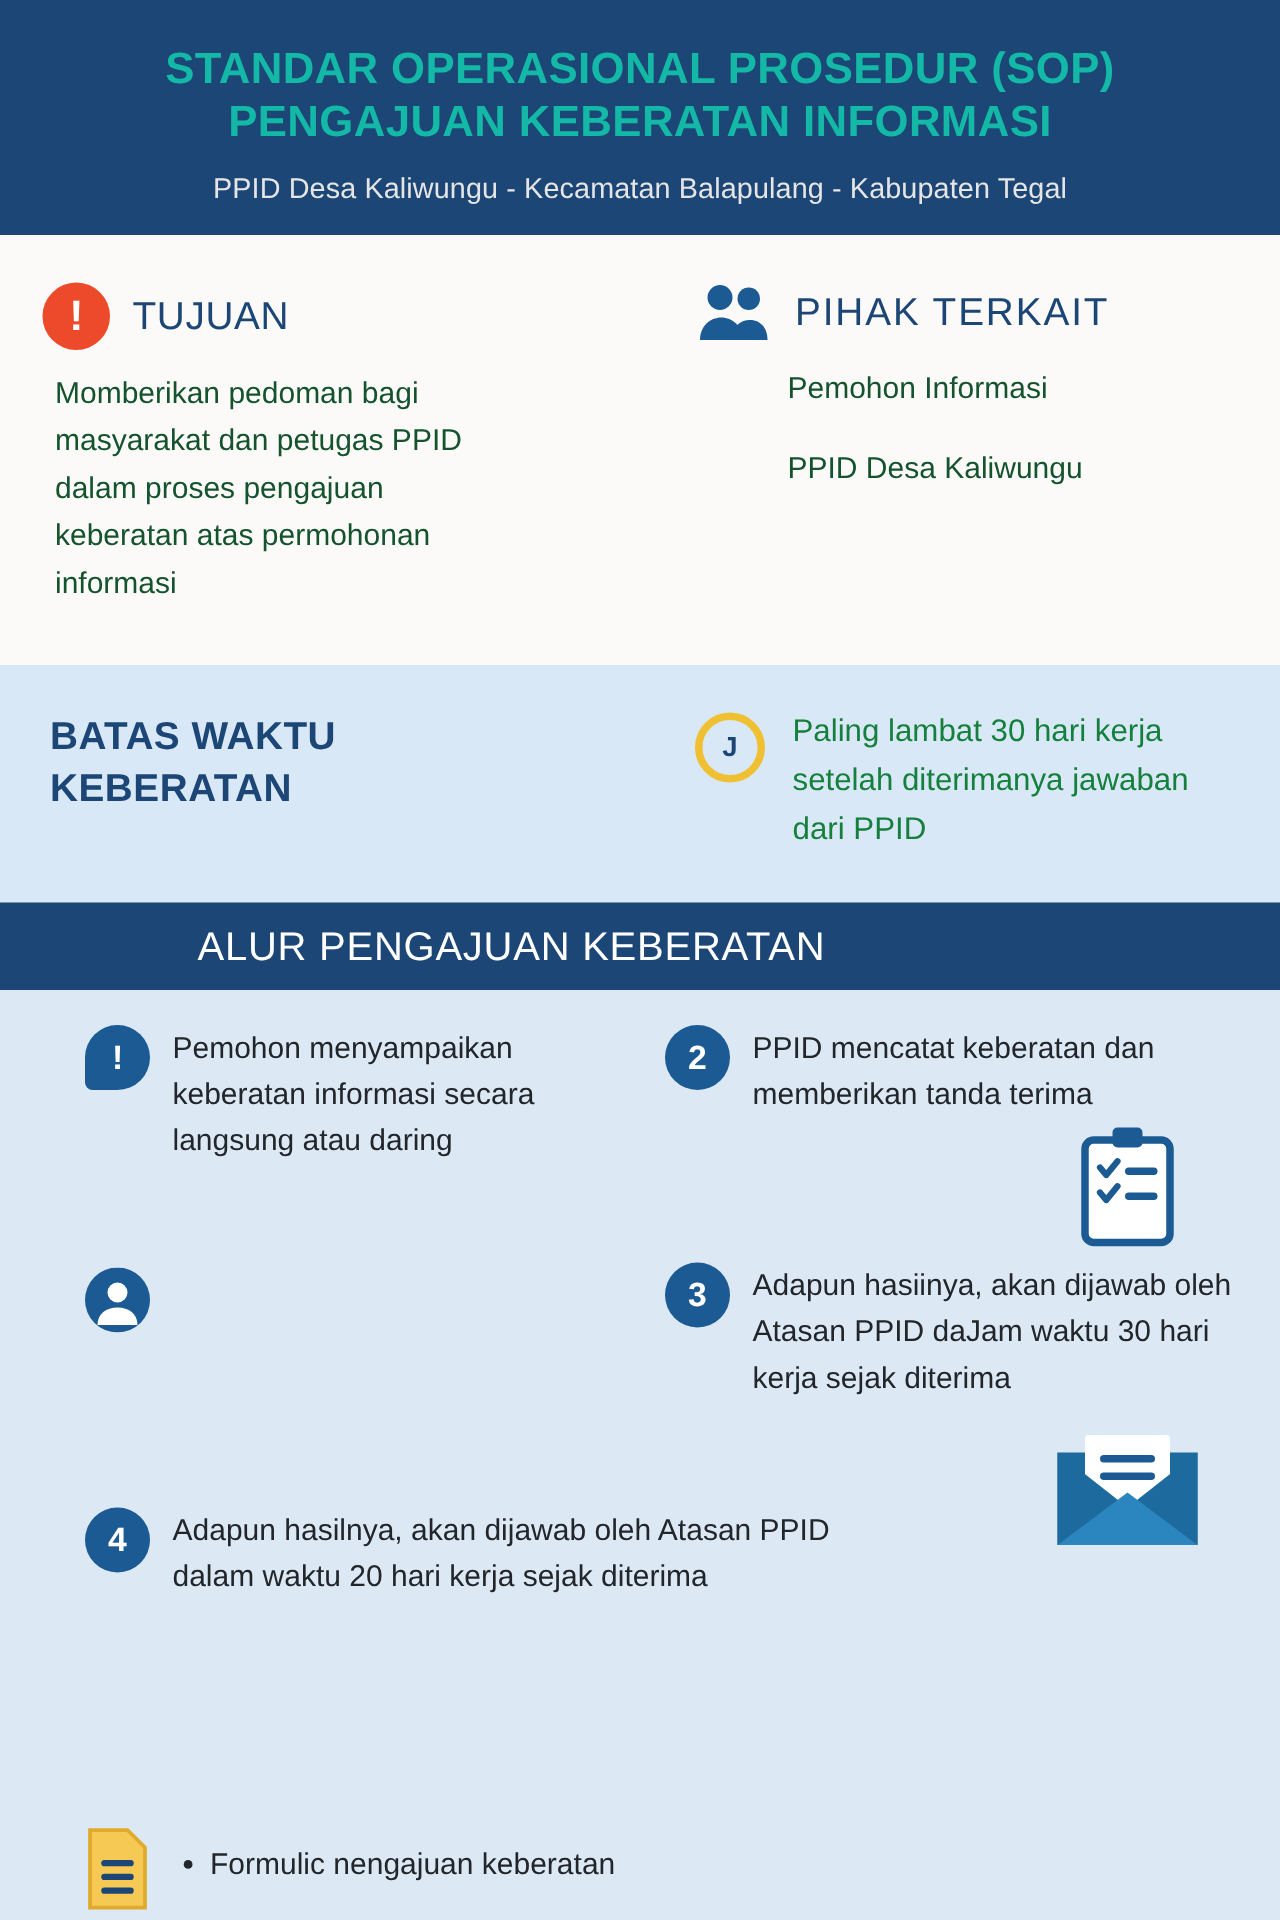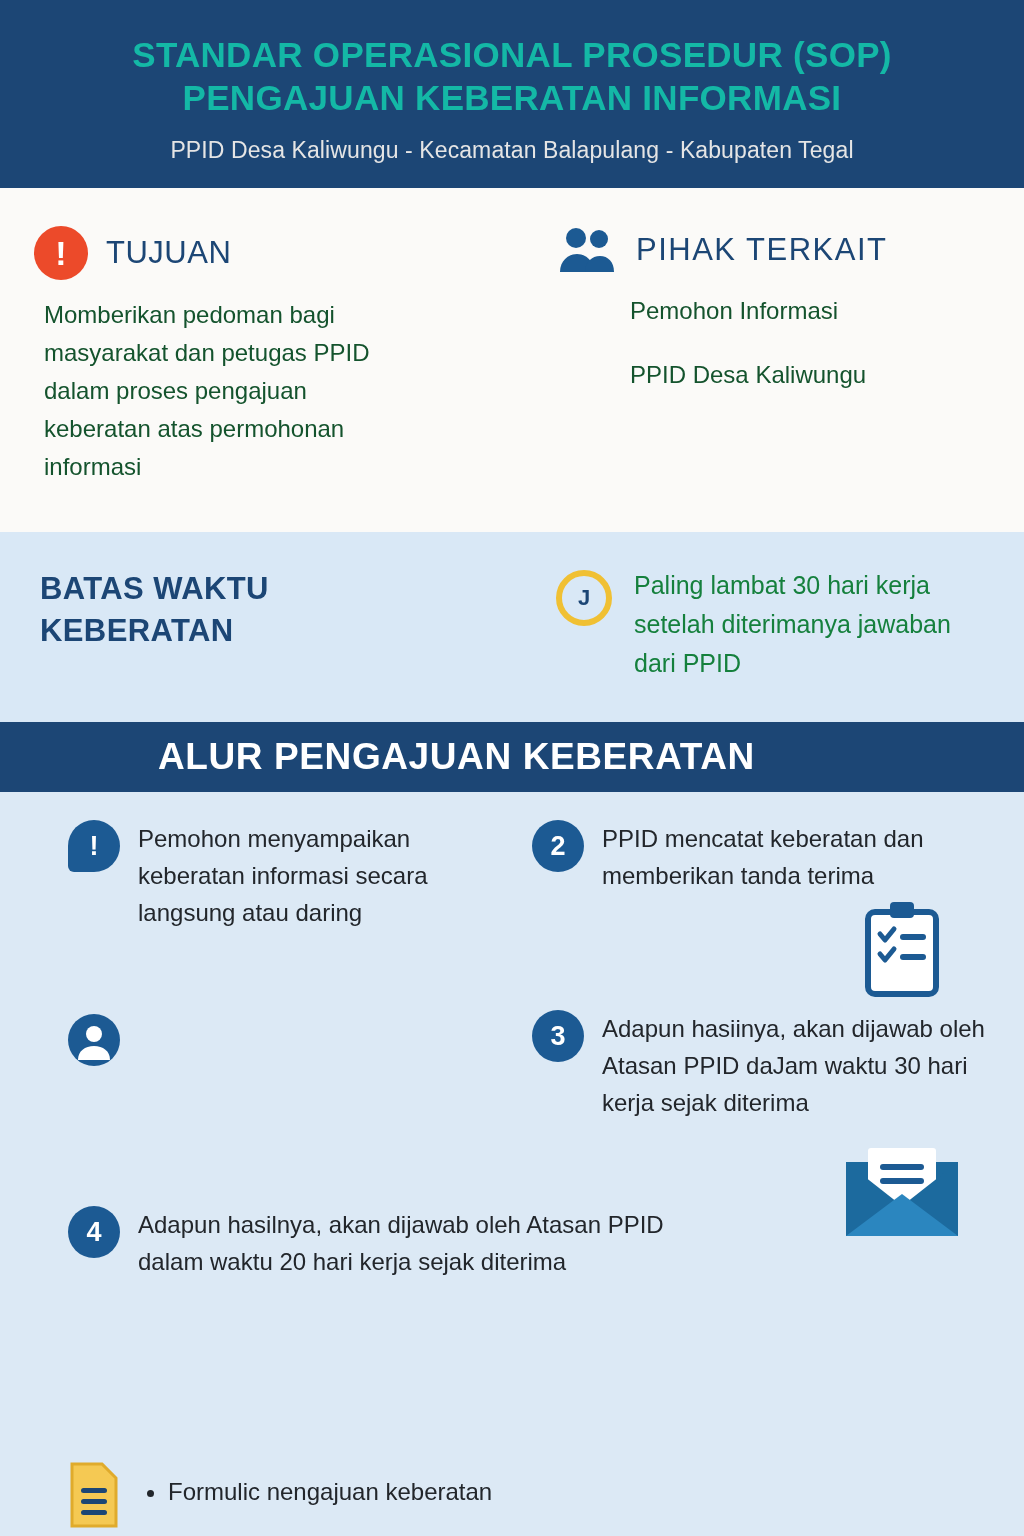--- a/index.html
+++ b/index.html
@@ -152,22 +152,22 @@
   .flow-bar {
     background: #1c4675;
     height: 70px;
     display: flex;
     align-items: center;
     padding-left: 40px;
     box-sizing: border-box;
   }
   .flow-bar .t {
     color: #ffffff;
-    font-size: 37px;
-    font-weight: bold;
+    font-size: 32px;
+    font-weight: normal;
     letter-spacing: 0.6px;
     padding-left: 118px;
   }
 
   
   .flow {
     position: relative;
     height: 640px;
     background: #dce9f5;
   }

